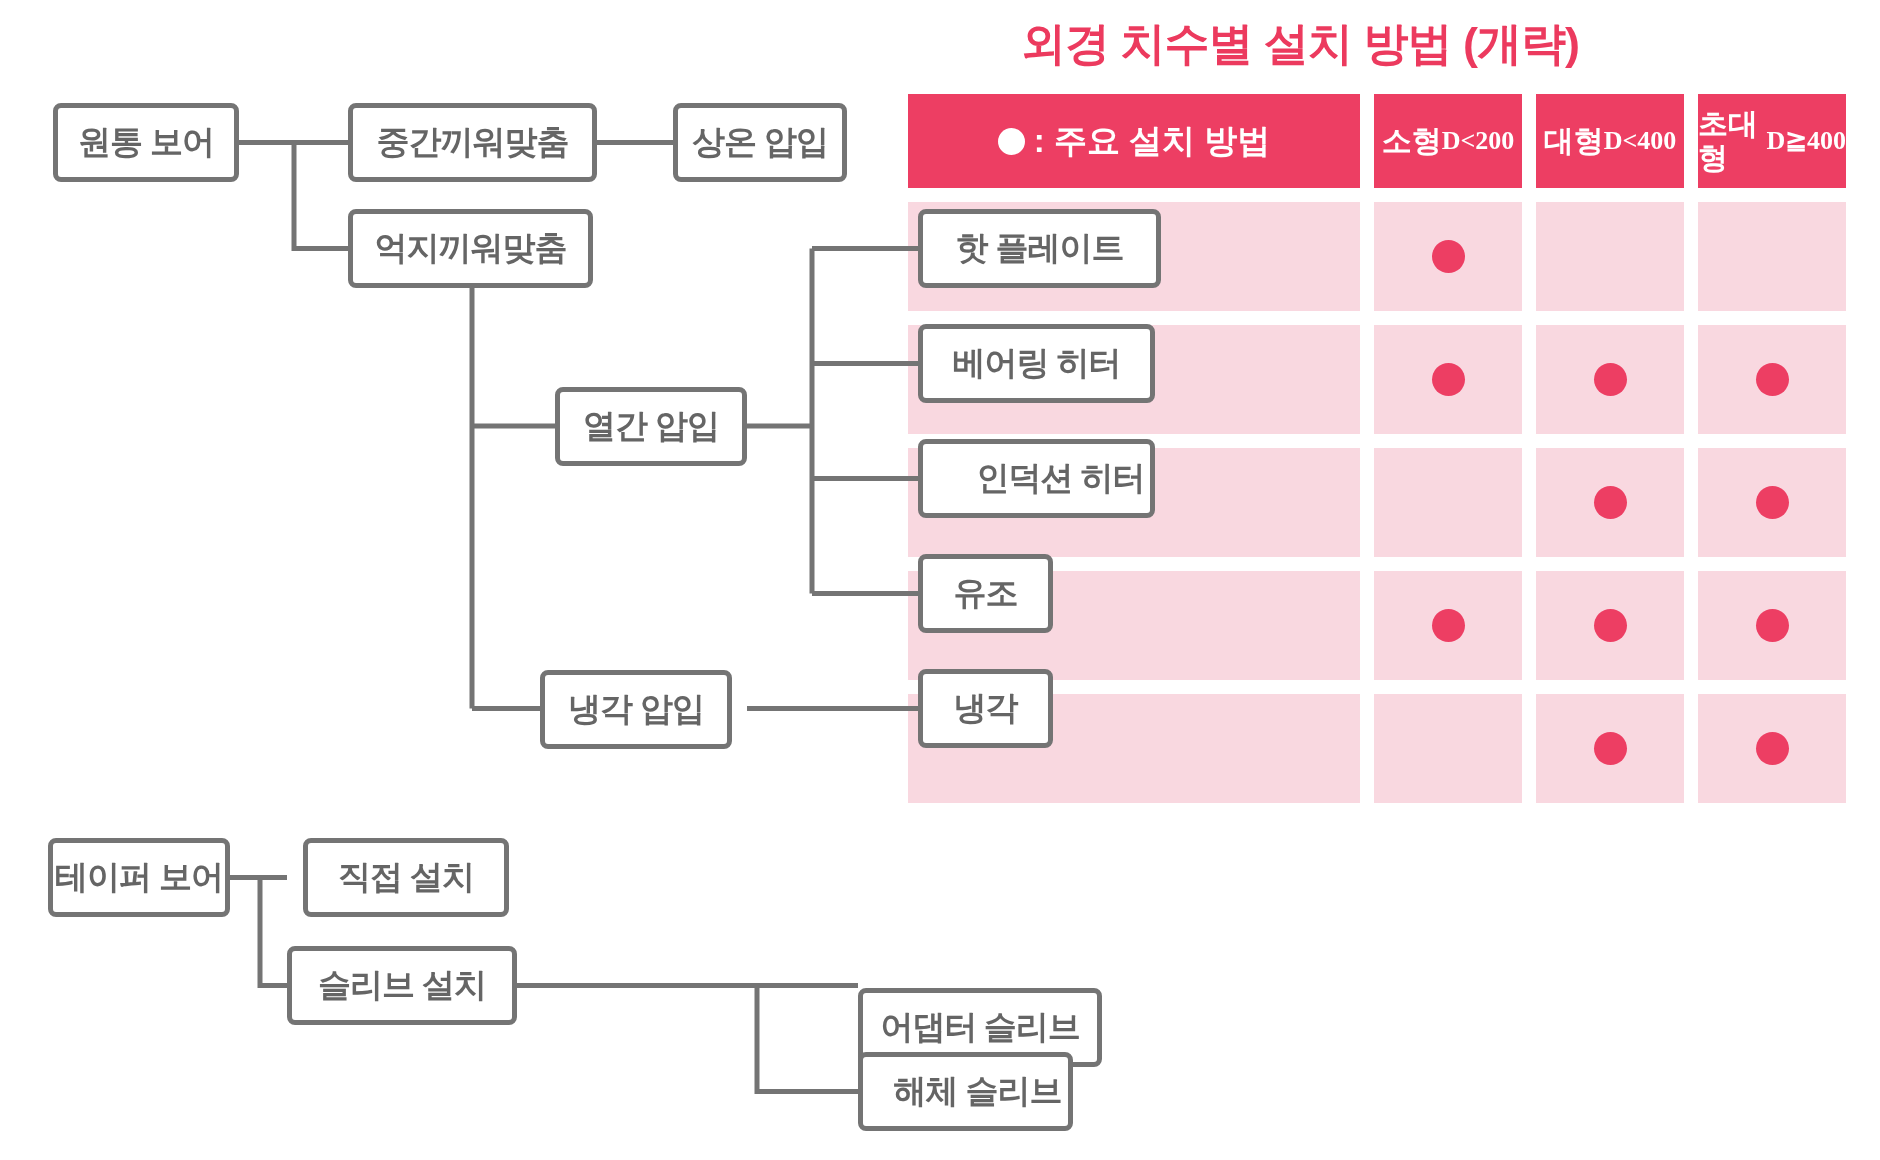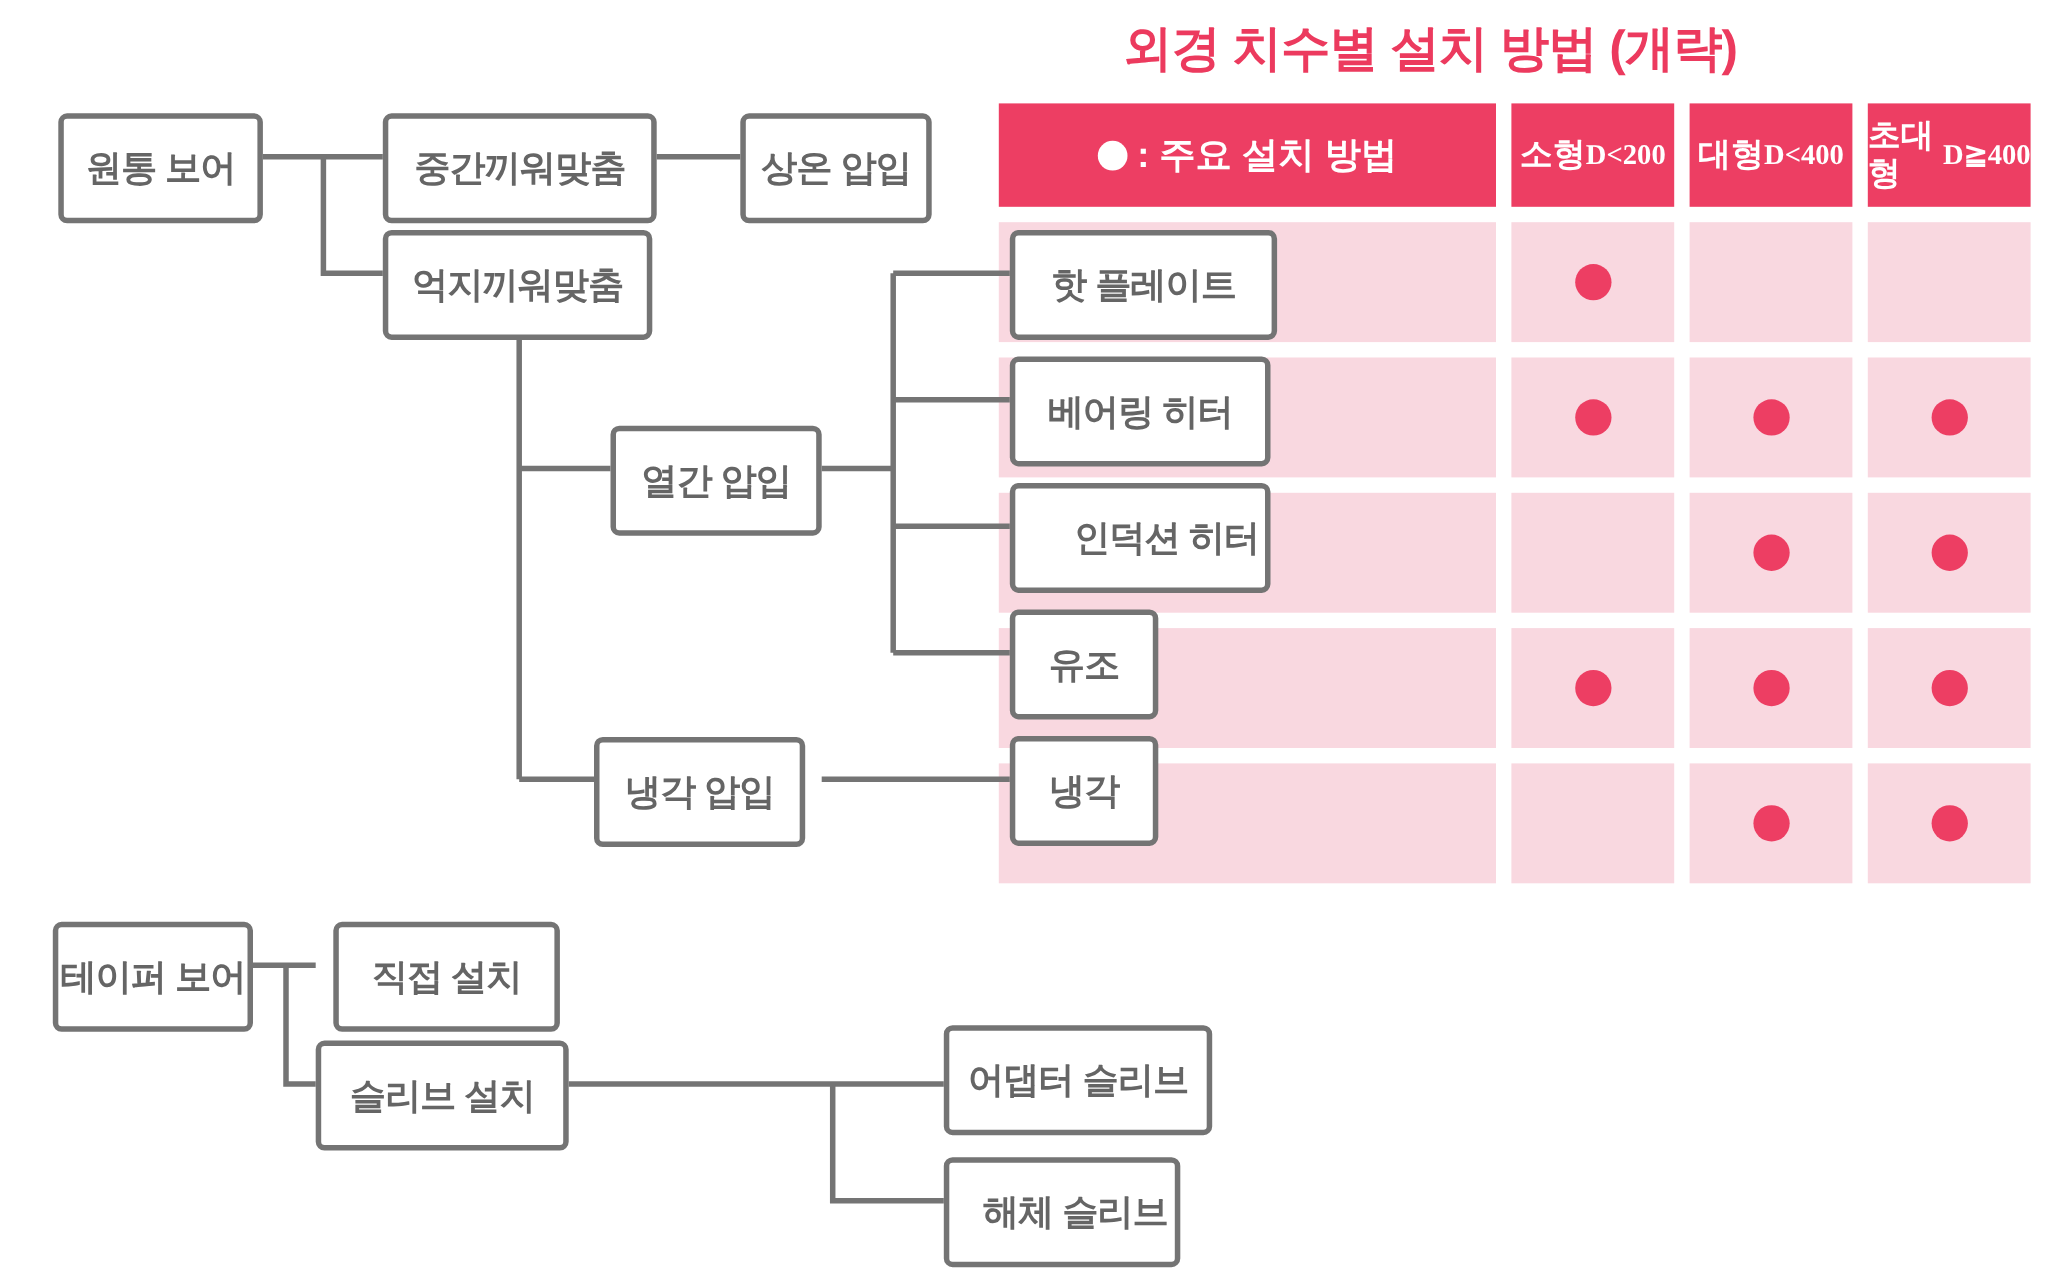--- a/index.html
+++ b/index.html
@@ -35,21 +35,21 @@
   }
   .col-head { line-height:1.12;font-family:Liberation Serif, serif; }
   .col-label { font-size:30px; font-weight:bold; }
   .col-range { font-size:26px; font-weight:600; }
   .body { background:#f9d8e0; }
   .dot-cell { display:flex; align-items:center; justify-content:center; }
   .dot { width:33px; height:33px; border-radius:50%; background:#ed3e63; }
 
   
   .node {
-    position:absolute; height:100px; box-sizing:border-box; z-index:2;
+    position:absolute; height:79px; box-sizing:border-box; z-index:2;
     background:#ffffff; border:5px solid #747474; border-radius:8px;
     display:flex; align-items:center; justify-content:center;
     font-size:33px; font-weight:bold; color:#656565;
     letter-spacing:-1px; white-space:nowrap;
   }
 </style>
 </head>
 <body>
 
 <div class="canvas">
@@ -153,16 +153,16 @@
 
   <div class="node" style="left:918px; top:324px; width:237px;">베어링 히터</div>
   <div class="node" style="left:918px; top:209px; width:243px;">핫 플레이트</div>
   <div class="node" style="left:918px; top:439px; width:237px;padding-left:48px;">인덕션 히터</div>
   <div class="node" style="left:918px; top:554px; width:135px;">유조</div>
   <div class="node" style="left:918px; top:669px; width:135px;">냉각</div>
 
   <div class="node" style="left:48px;  top:838px; width:182px;">테이퍼 보어</div>
   <div class="node" style="left:287px; top:838px; width:206px;margin-left:16px;">직접 설치</div>
   <div class="node" style="left:287px; top:946px; width:230px;">슬리브 설치</div>
-  <div class="node" style="left:858px; top:932px; width:244px;">어댑터 슬리브</div>
+  <div class="node" style="left:858px; top:988px; width:244px;font-family:Liberation Serif, serif;">어댑터 슬리브</div>
   <div class="node" style="left:858px; top:1052px; width:215px;padding-left:24px;">해체 슬리브</div>
 
 </div>
 
 </body></html>

